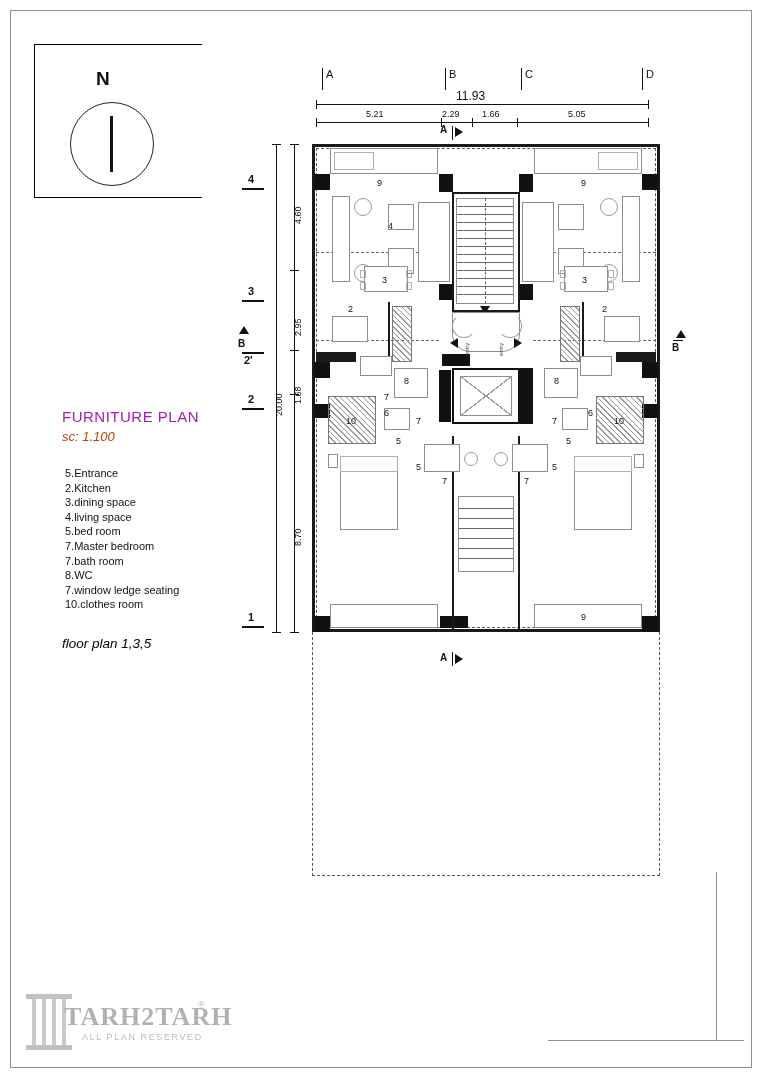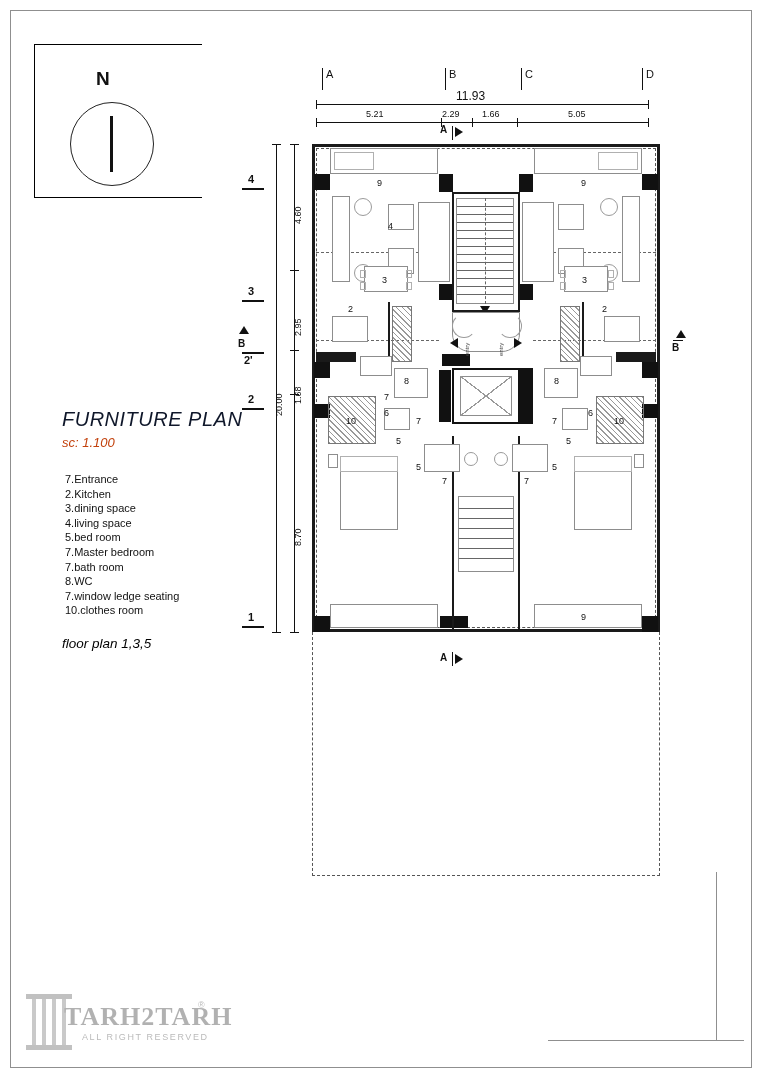--- a/index.html
+++ b/index.html
@@ -41,21 +41,21 @@
     border:1px solid #222;border-radius:50%;
   }
   .compass-needle{
     position:absolute;left:76px;top:72px;width:3px;height:56px;background:#111;
   }
   
   .title-block{
     position:absolute;left:62px;top:408px;width:220px;
   }
   .plan-title{
-    font-style:italic;font-size:20px;color:#0f172a;letter-spacing:.5px;
+    font-size:15px;color:#a21caf;letter-spacing:.5px;
   }
   .plan-scale{
     font-style:italic;font-size:13px;color:#c2410c;margin-top:4px;
   }
   .legend{
     margin-top:22px;font-size:11px;line-height:14.6px;color:#111;
   }
   .legend div{white-space:nowrap;padding-left:3px;}
   .plan-sub{
     position:absolute;left:62px;top:636px;font-style:italic;font-size:13.5px;color:#000000;
@@ -160,21 +160,21 @@
     <div class="ln-bot"></div>
     <div class="north-letter">N</div>
     <div class="compass-circle"></div>
     <div class="compass-needle"></div>
   </div>
 
   <div class="title-block">
     <div class="plan-title">FURNITURE PLAN</div>
     <div class="plan-scale">sc: 1.100</div>
     <div class="legend">
-      <div>7.Entrance</div>
+      <div>5.Entrance</div>
       <div>2.Kitchen</div>
       <div>3.dining space</div>
       <div>4.living space</div>
       <div>5.bed room</div>
       <div>7.Master bedroom</div>
       <div>7.bath room</div>
       <div>8.WC</div>
       <div>7.window ledge seating</div>
       <div>10.clothes room</div>
     </div>
@@ -185,21 +185,21 @@
     <div class="wm-col">
       <div class="cap"></div>
         <div class="shaft"></div>
         <div class="shaft2"></div>
       <div class="shaft3"></div>
         <div class="shaft4"></div>
         <div class="base"></div>
     </div>
     <div class="wm-text">TARH2TARH</div>
     <div class="wm-reg">®</div>
-    <div class="wm-sub">ALL RIGHT RESERVED</div>
+    <div class="wm-sub">ALL PLAN RESERVED</div>
   </div>
   <div class="corner-line-br"></div>
   <div class="corner-line-br2"></div>
 
   <div class="draw">
 
     <div class="grid-tick" style="left:86px;top:12px;"></div>
     <div class="grid-letter" style="left:90px;top:12px;">A</div>
     <div class="grid-tick" style="left:209px;top:12px;"></div>
     <div class="grid-letter" style="left:213px;top:12px;">B</div>

